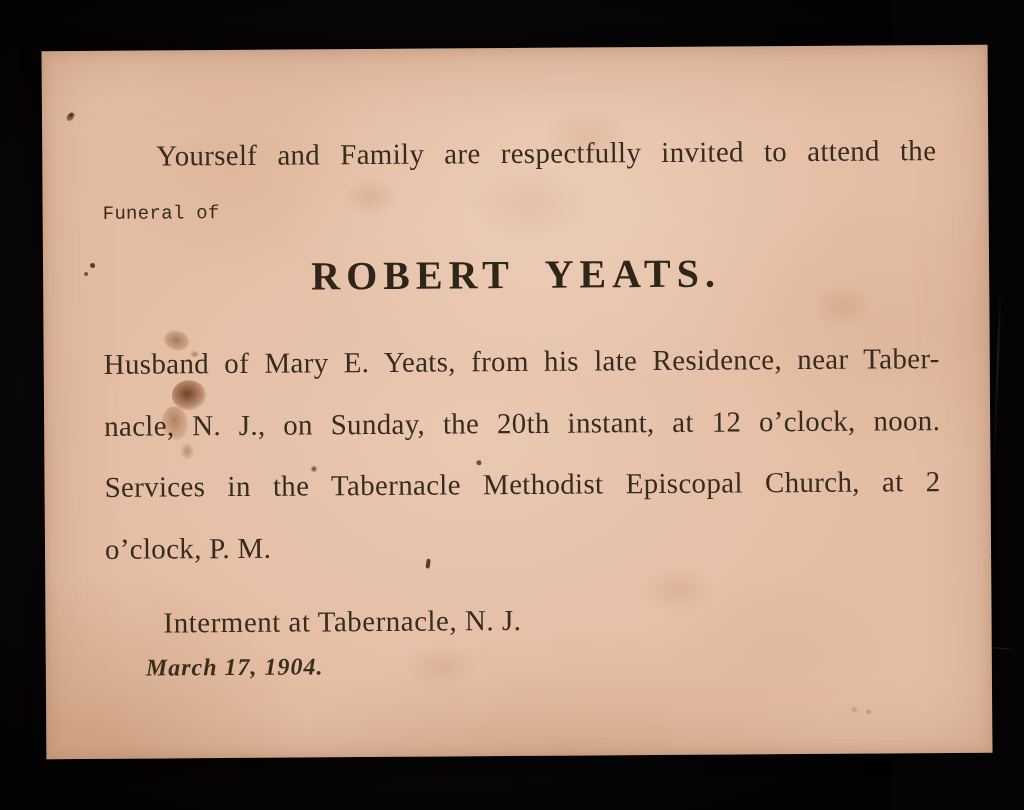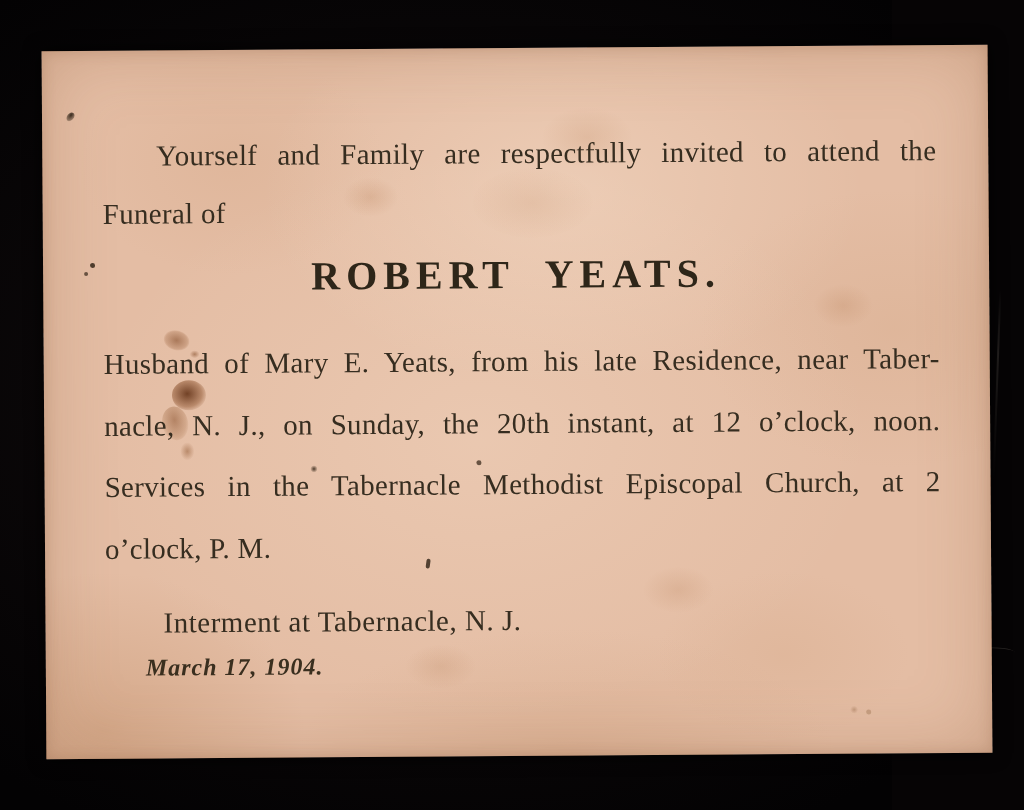--- a/index.html
+++ b/index.html
@@ -42,21 +42,21 @@
       inset 0 0 14px rgba(115,70,40,0.22),
       0 0 18px rgba(0,0,0,0.9);
     color:#362d20;
   }
   .line{position:absolute;white-space:nowrap;}
   .jline{white-space:normal;text-align:justify;text-align-last:justify;}
   .intro1{
     left:60px;top:89px;width:834px;font-size:29px;line-height:32px;
     text-indent:54px;letter-spacing:0.3px;
   }
-  .intro2{left:60px;top:147px;font-size:29px;line-height:32px;letter-spacing:0.3px;}
+  .intro2{left:60px;top:147px;font-size:19px;line-height:32px;letter-spacing:0.3px;font-family:Liberation Mono, monospace;}
   .name{
     left:0;top:203px;width:946px;text-align:center;
     font-size:40px;font-weight:bold;letter-spacing:6px;word-spacing:16px;
     color:#2e2619;
   }
   .bodytext{
     position:absolute;left:60px;top:283px;width:836px;
     font-size:29px;line-height:61.5px;letter-spacing:0.3px;
   }
   .bodytext .last{text-align:left;text-align-last:left;}

